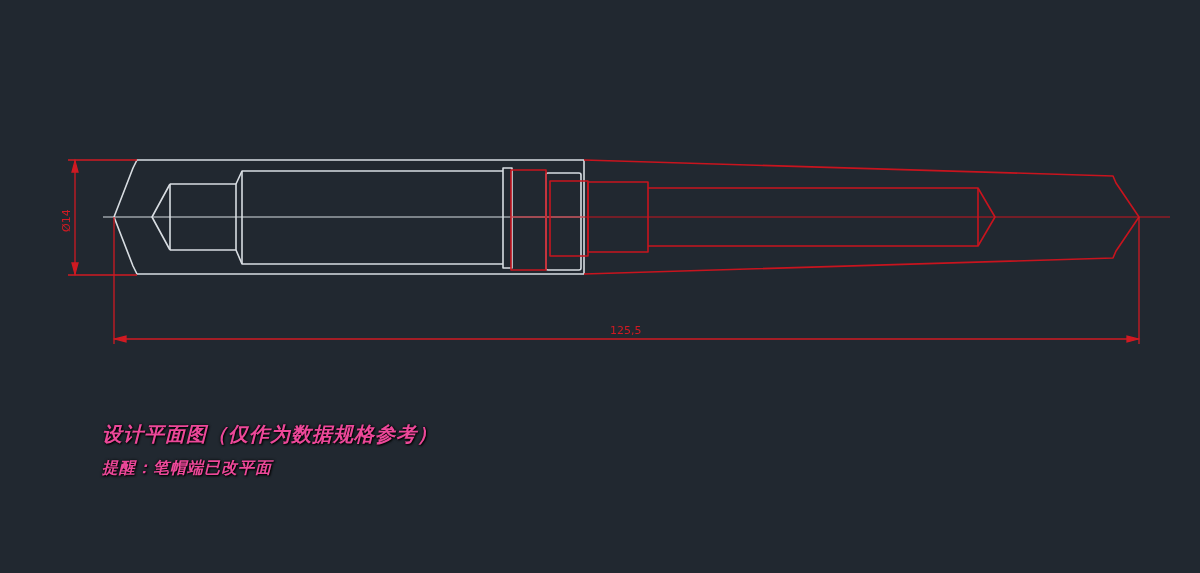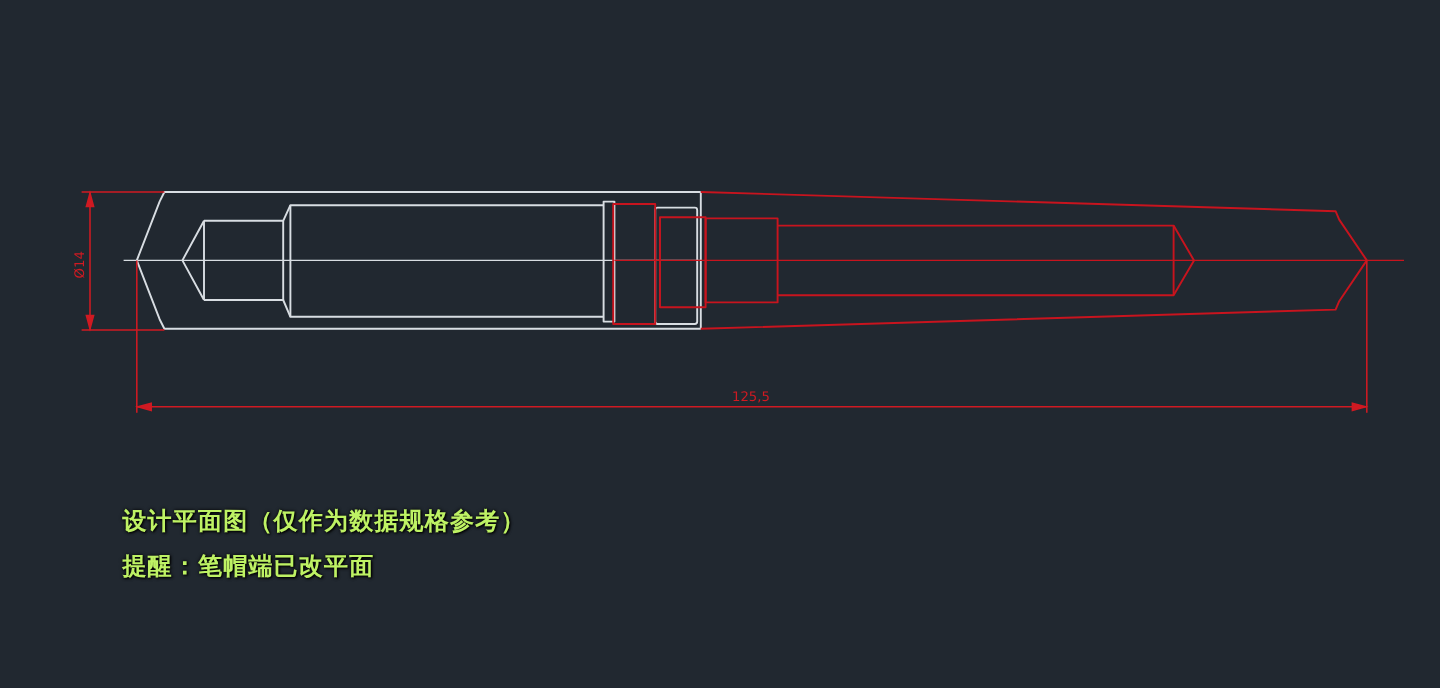--- a/index.html
+++ b/index.html
@@ -5,27 +5,27 @@
   html, body { margin: 0; padding: 0; }
   body {
     width: 1200px; height: 573px; overflow: hidden;
     background: #212830;
     font-family: "DejaVu Sans", sans-serif;
     position: relative;
   }
   #canvas { position: absolute; left: 0; top: 0; width: 1200px; height: 573px; }
   .caption {
     position: absolute; left: 102px;
-    color: #bef264; font-weight: bold; 
+    color: #ec4899; font-weight: bold; font-style: italic;
     font-family: "DejaVu Sans", sans-serif;
     text-shadow: 0 0 3px #000, 1px 1px 2px #000;
     white-space: nowrap; letter-spacing: 1px;
   }
   #caption-title { top: 421px; font-size: 20px; }
-  #caption-note  { top: 458px; font-size: 20px; text-align: right; }
+  #caption-note  { top: 458px; font-size: 16px; text-align: right; }
 </style>
 </head>
 <body>
 
 <svg id="canvas" viewBox="0 0 1200 573" xmlns="http://www.w3.org/2000/svg">
 
   <g fill="none" stroke="#d8dde2" stroke-width="1.6" stroke-linejoin="round">
 
     <path d="M584,160 L137,160 L133,168 L114,217 L133,266 L137,274 L584,274"></path>
 

